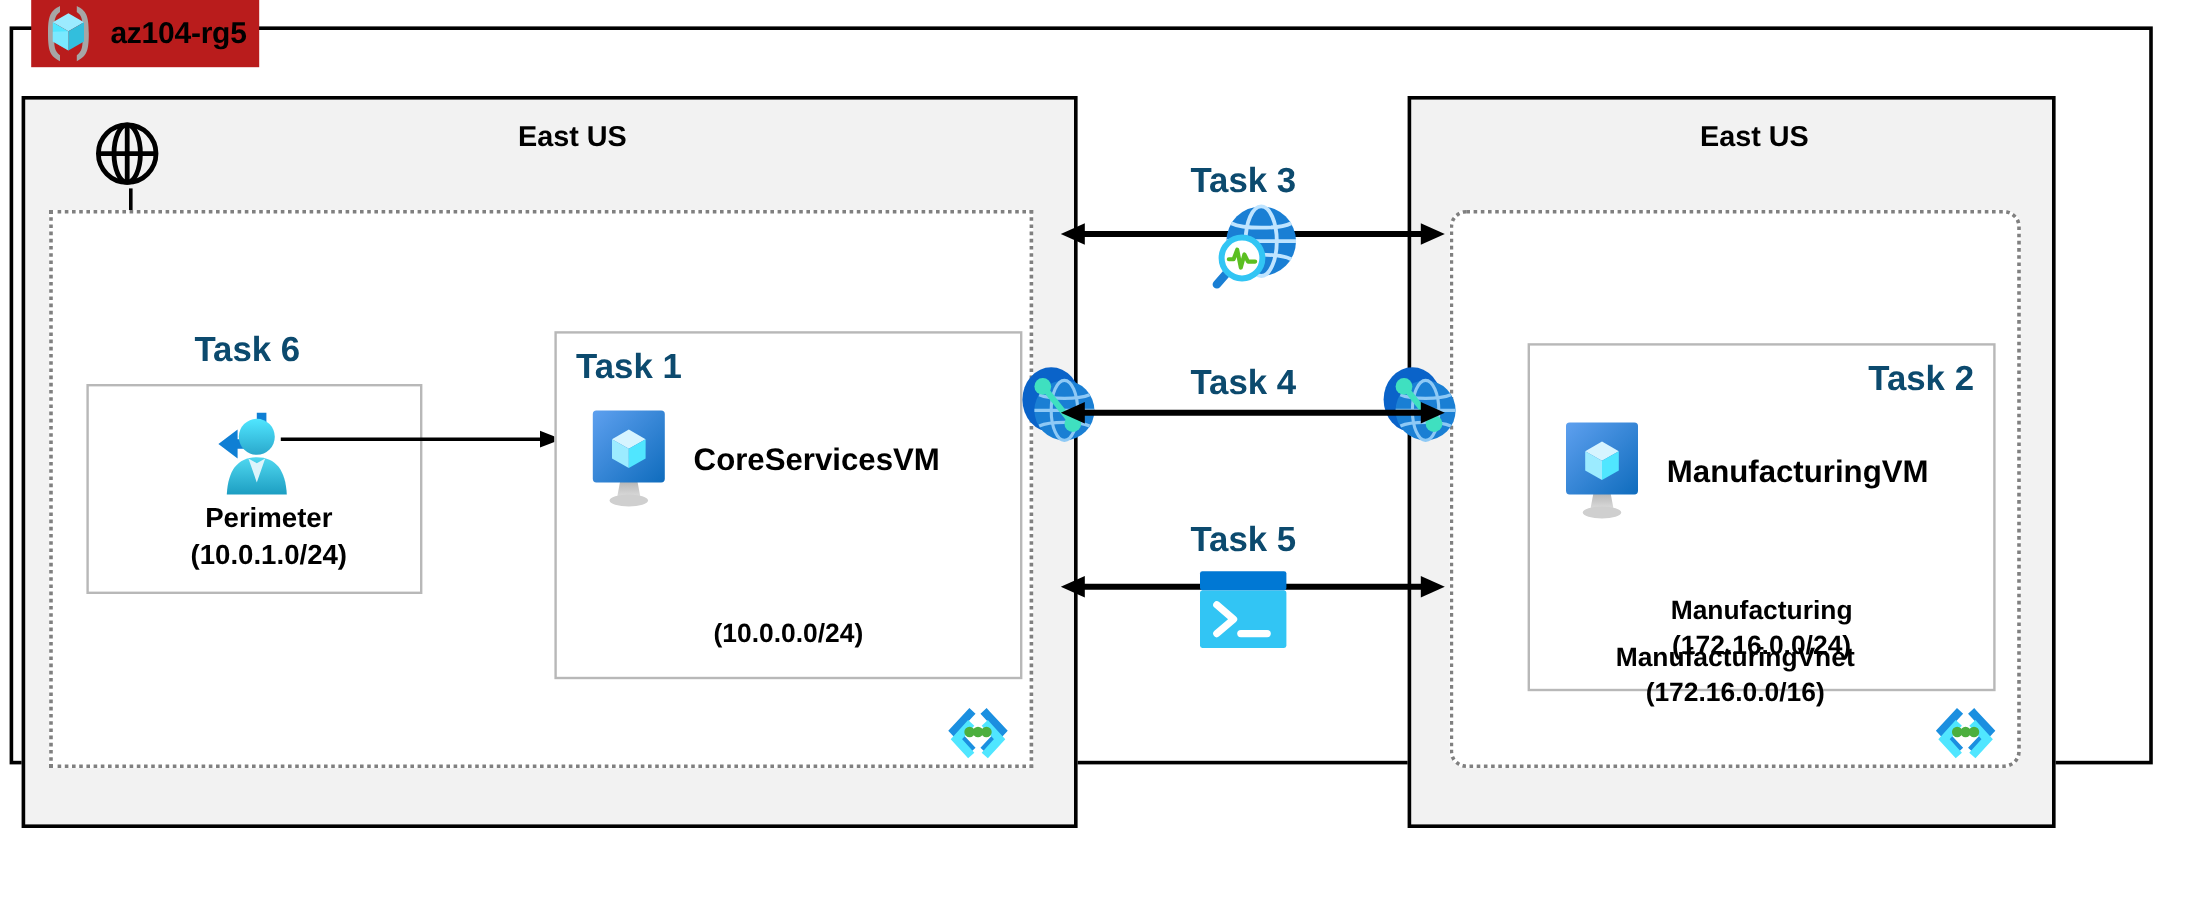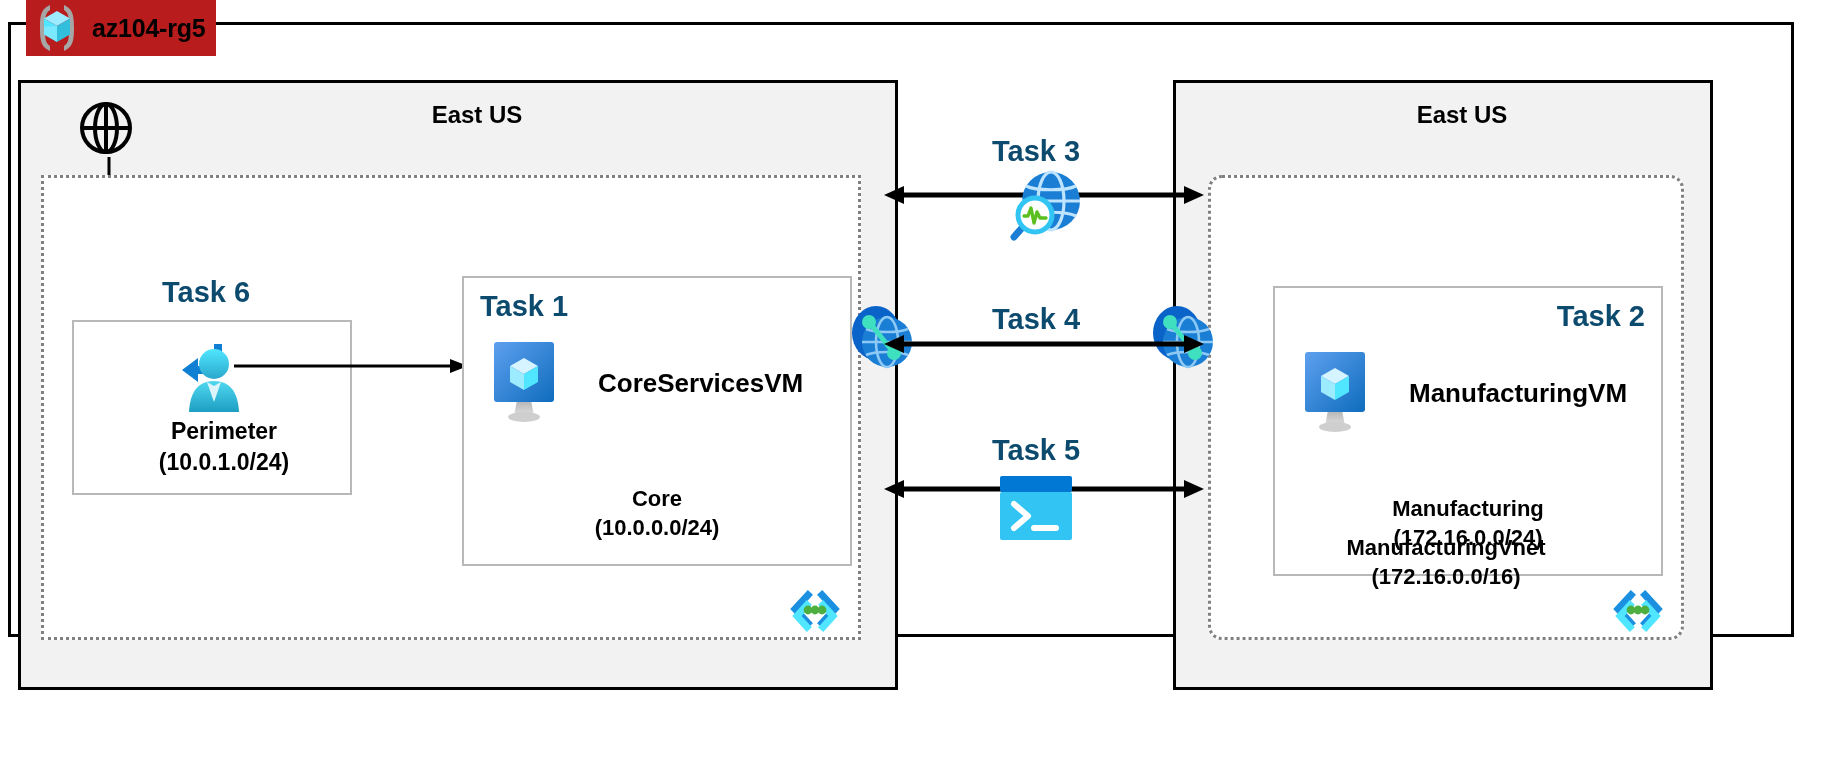--- a/index.html
+++ b/index.html
@@ -136,21 +136,20 @@
     position: absolute;
     display: flex;
     align-items: center;
     gap: 18px;
   }
   .vm-name {
     font-size: 26px;
     font-weight: bold;
     color: #000000;
     white-space: nowrap;
-    margin-left: 20px;
   }
 
   
   .perimeter-name {
     position: absolute;
     left: 0; right: 0;
     text-align: center;
     font-size: 23px;
     font-weight: bold;
     color: #000000;
@@ -275,21 +274,20 @@
 
               <path d="M36 18 L50 26 L36 34 L22 26 Z" fill="#d6f4ff"></path>
               <path d="M22 26 L36 34 L36 50 L22 42 Z" fill="#9cebff"></path>
               <path d="M50 26 L50 42 L36 50 L36 34 Z" fill="#50e6ff"></path>
             </svg>
           </span>
           <span class="vm-name">CoreServicesVM</span>
         </div>
 
         <div class="subnet-footer" style="bottom:22px;">
-          <div>Core</div>
           <div>(10.0.0.0/24)</div>
         </div>
       </div>
 
 
       <div class="vnet-corner-icon">
         <svg width="54" height="46" viewBox="0 0 54 46">
           <g stroke-linecap="square" stroke-width="7" fill="none">
             <path d="M20 8 L7 22 L20 36" stroke="#1b8fe0"></path>
             <path d="M20 12 L10 23 L20 34" stroke="#50e6ff" transform="translate(-1,6)"></path>

